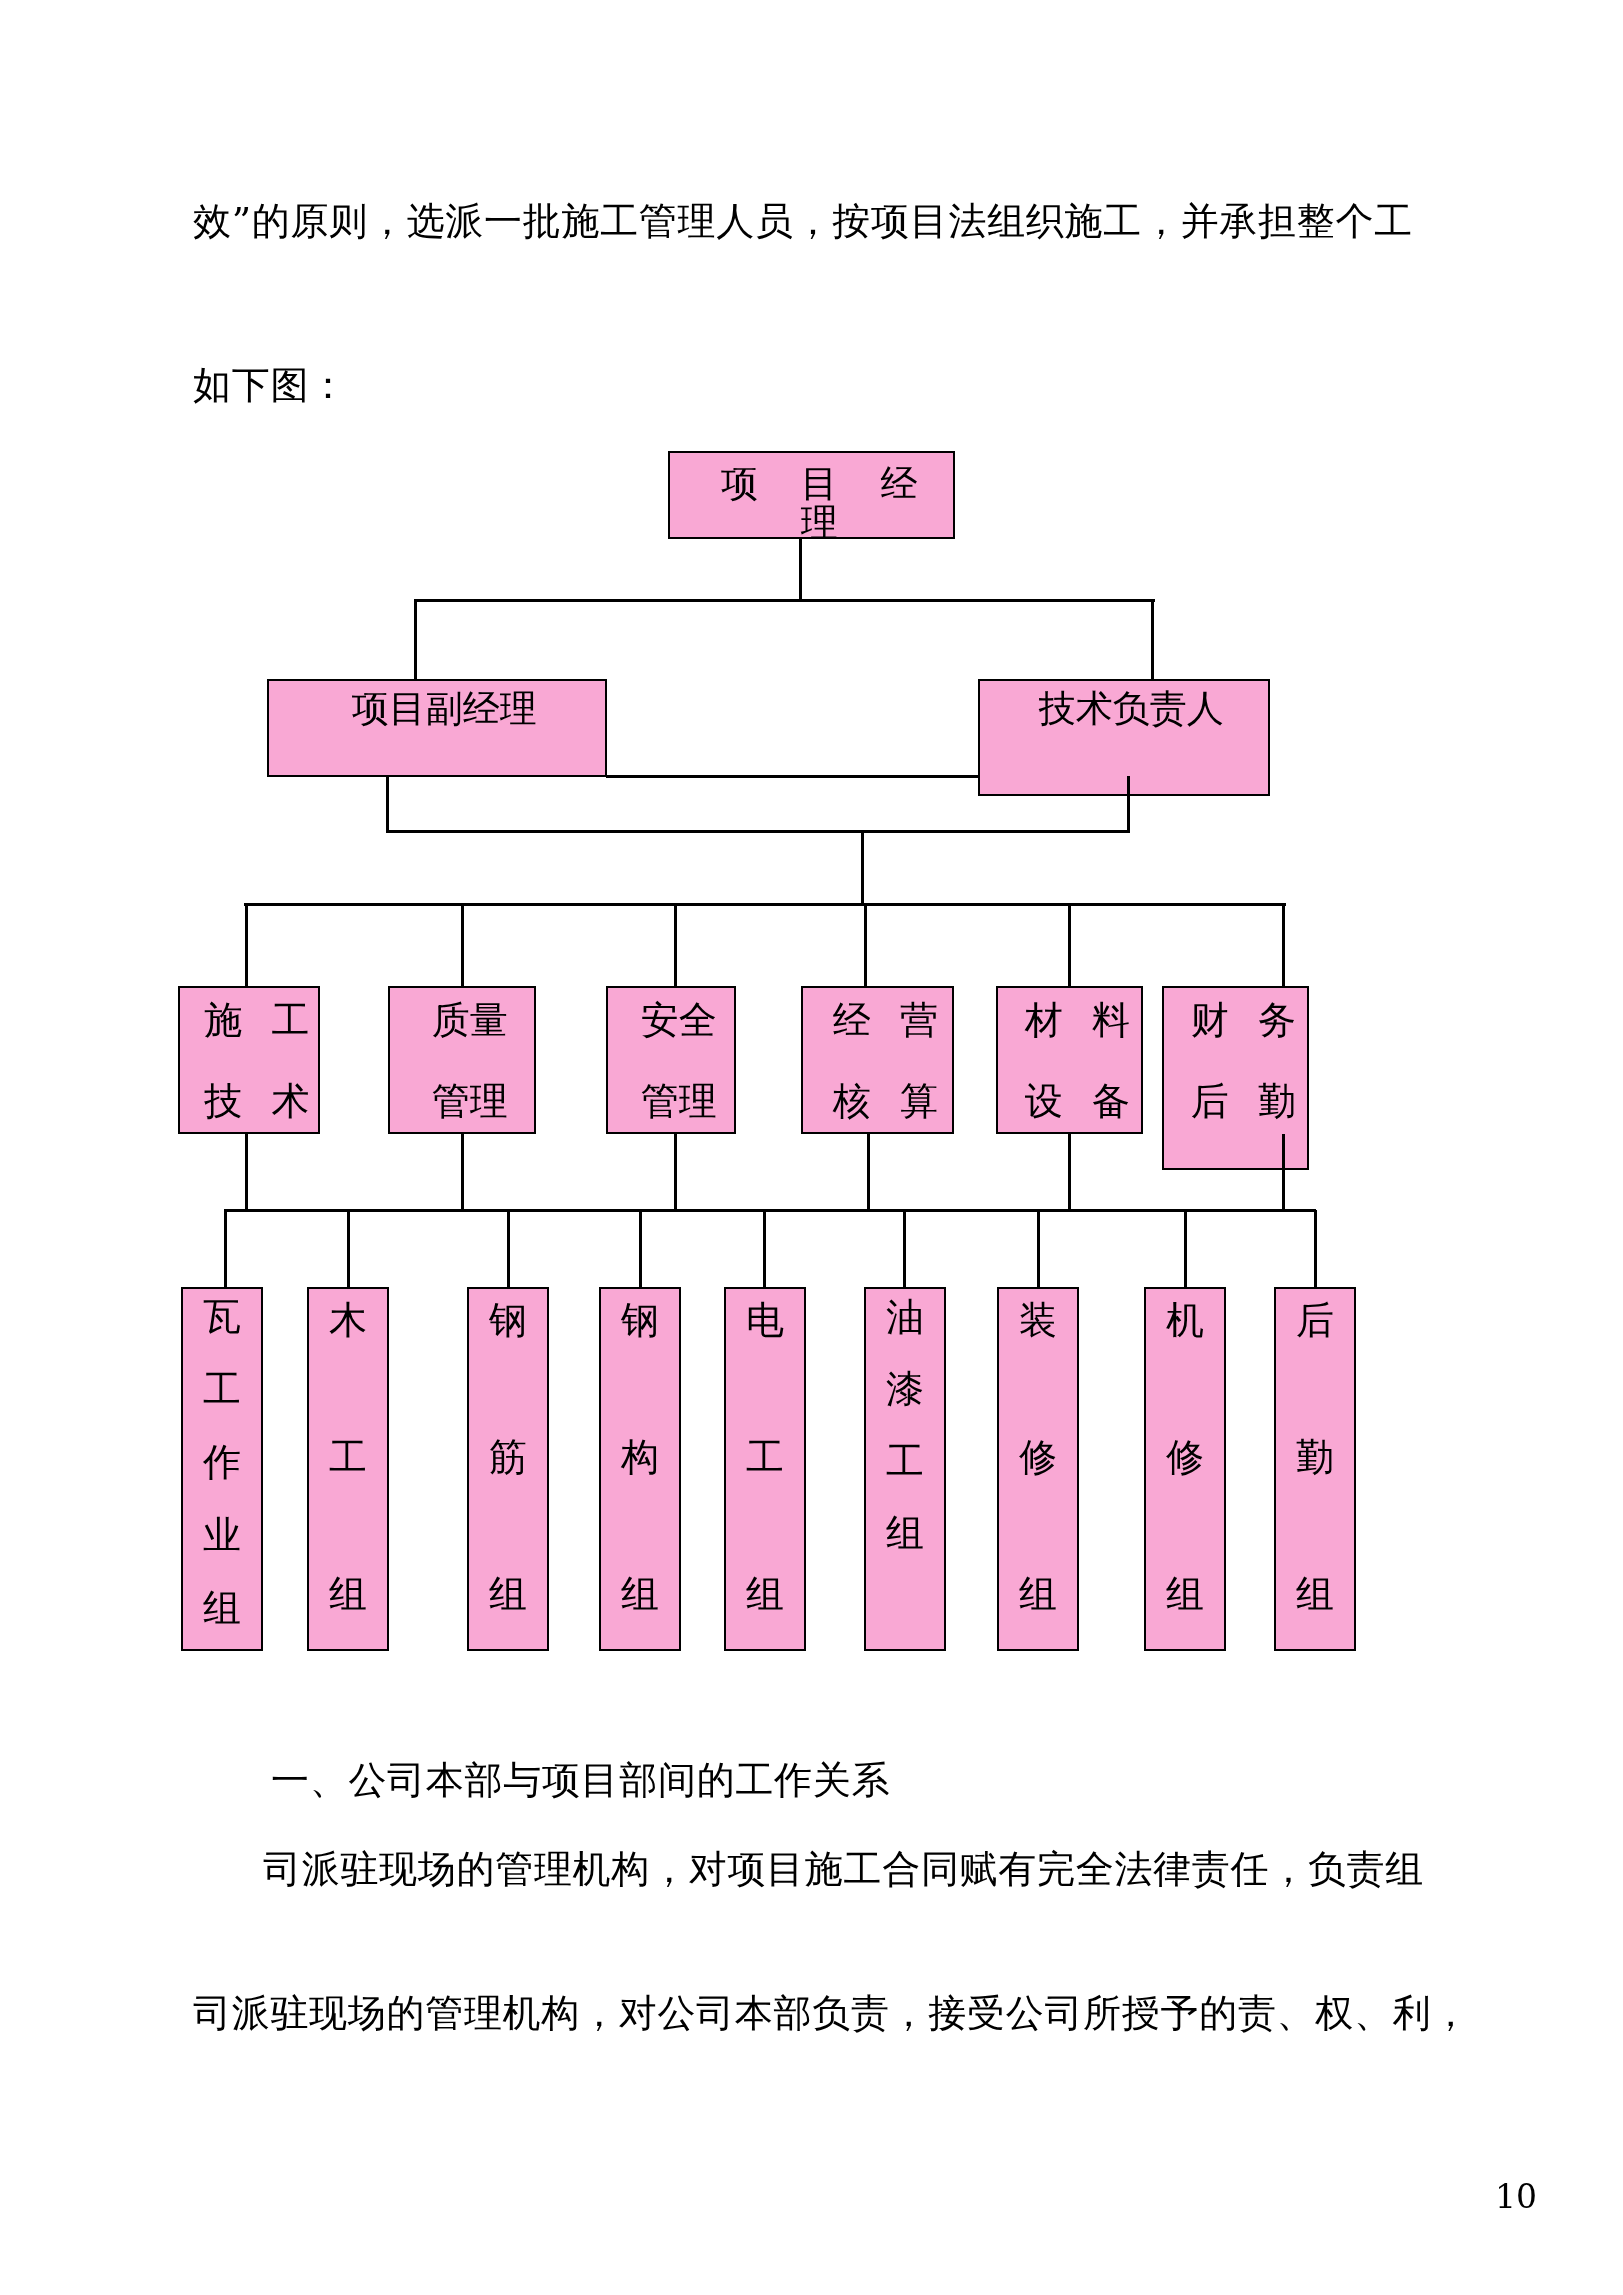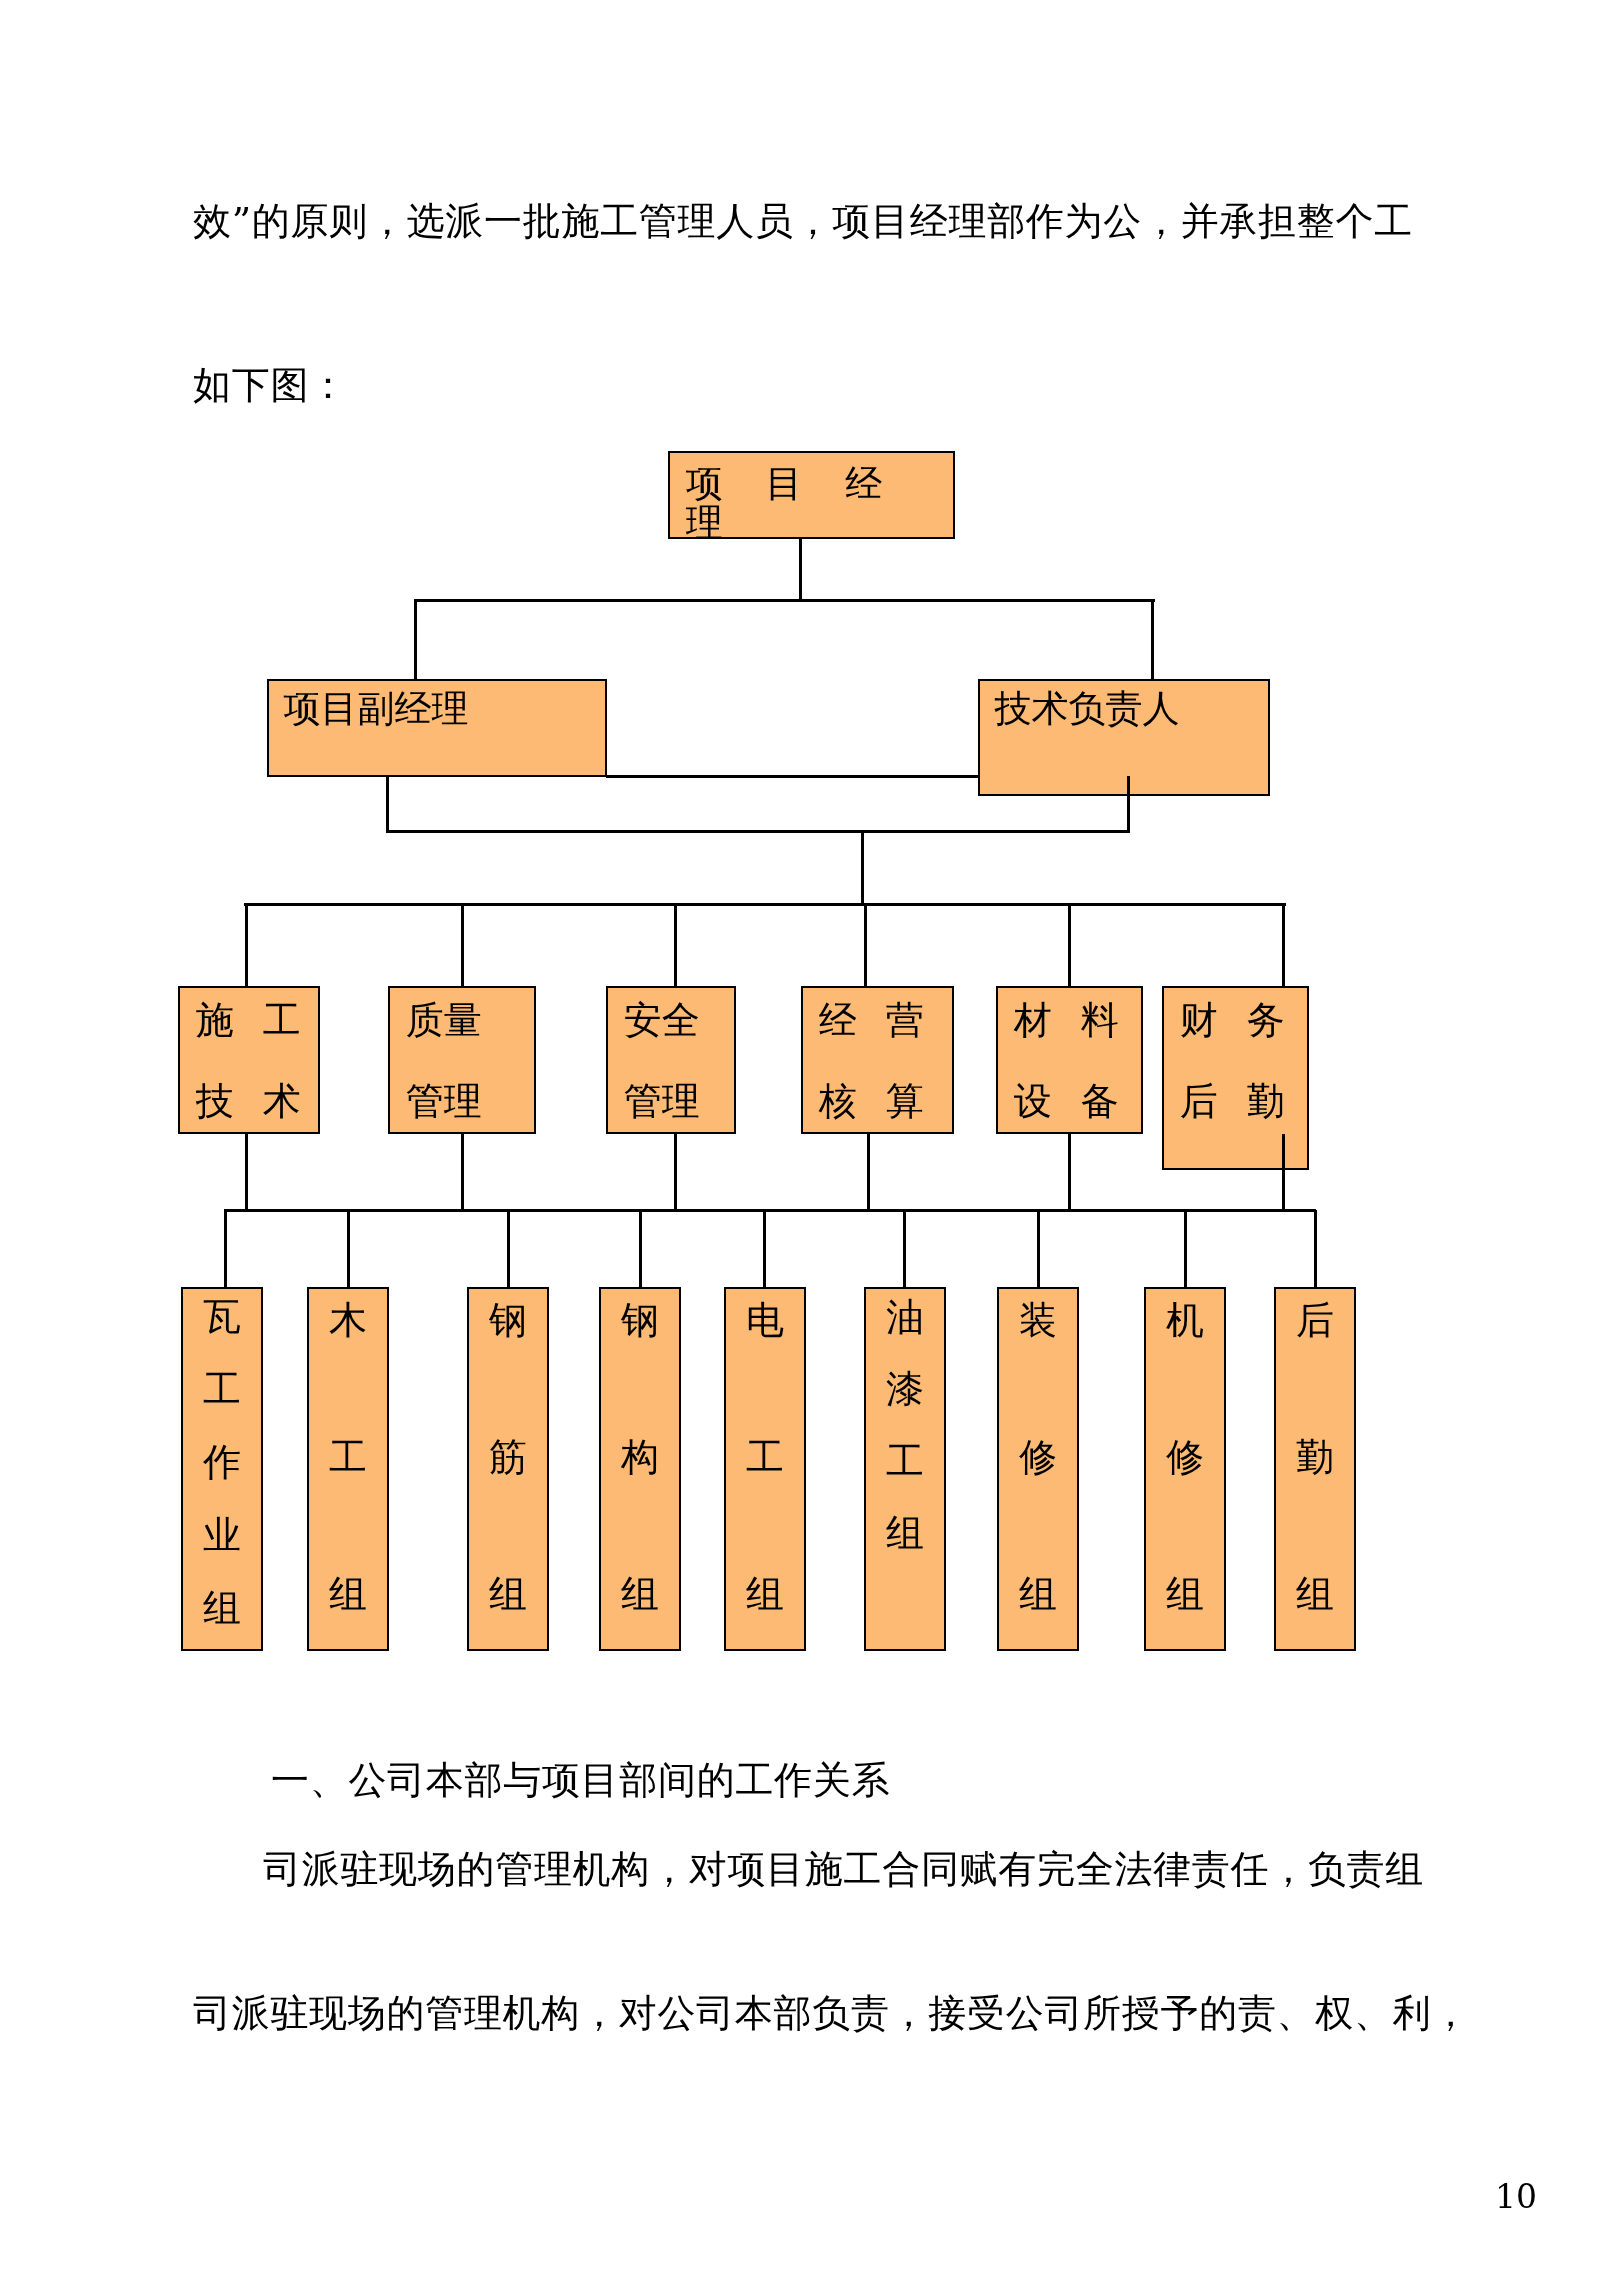--- a/index.html
+++ b/index.html
@@ -22,23 +22,24 @@
   .pagenum{
     position:absolute;
     font-size:33px;
     line-height:33px;
   }
   
   .obox{
     position:absolute;
     border:2.6px solid #000;
     box-sizing:border-box;
-    background:#fdba74;
+    background:#f9a8d4;
     font-size:37px;
     line-height:39px;
+    text-align:center;
   }
   .abox{padding:10.5px 0 0 15.7px;}
   .abox .lbl{word-spacing:31px;}
   .bbox{padding:7.9px 0 0 14.4px;}
   .cbox{padding:13px 0 0 15.7px;font-size:38px;}
   .cbox .cline{display:block;line-height:39px;word-spacing:17px;white-space:nowrap;}
   .cbox .cline + .cline{margin-top:42px;}
   .dbox{
     display:flex;flex-direction:column;align-items:center;
     font-size:38px;line-height:38px;
@@ -48,21 +49,21 @@
   .d4{padding-top:9.2px;row-gap:34px;}
   .hl,.vl{position:absolute;background:#000;}
   .hl{height:2.6px;}
   .vl{width:2.6px;}
 </style>
 </head>
 <body>
 
 <div class="page">
 
-  <div class="bodyline" style="left:193px;top:201px">效”的原则，选派一批施工管理人员，项目经理部作为公，并承担整个工</div>
+  <div class="bodyline" style="left:193px;top:201px">效”的原则，选派一批施工管理人员，按项目法组织施工，并承担整个工</div>
   <div class="bodyline" style="left:193px;top:365px">如下图：</div>
 
   <div>
 
     <div class="obox abox" style="left:668px;top:451px;width:287px;height:88px">
       <span class="lbl">项 目 经 理</span>
     </div>
 
     <div class="vl" style="left:799px;top:538px;height:63px"></div>
     <div class="hl" style="left:414px;top:599px;width:741px"></div>

